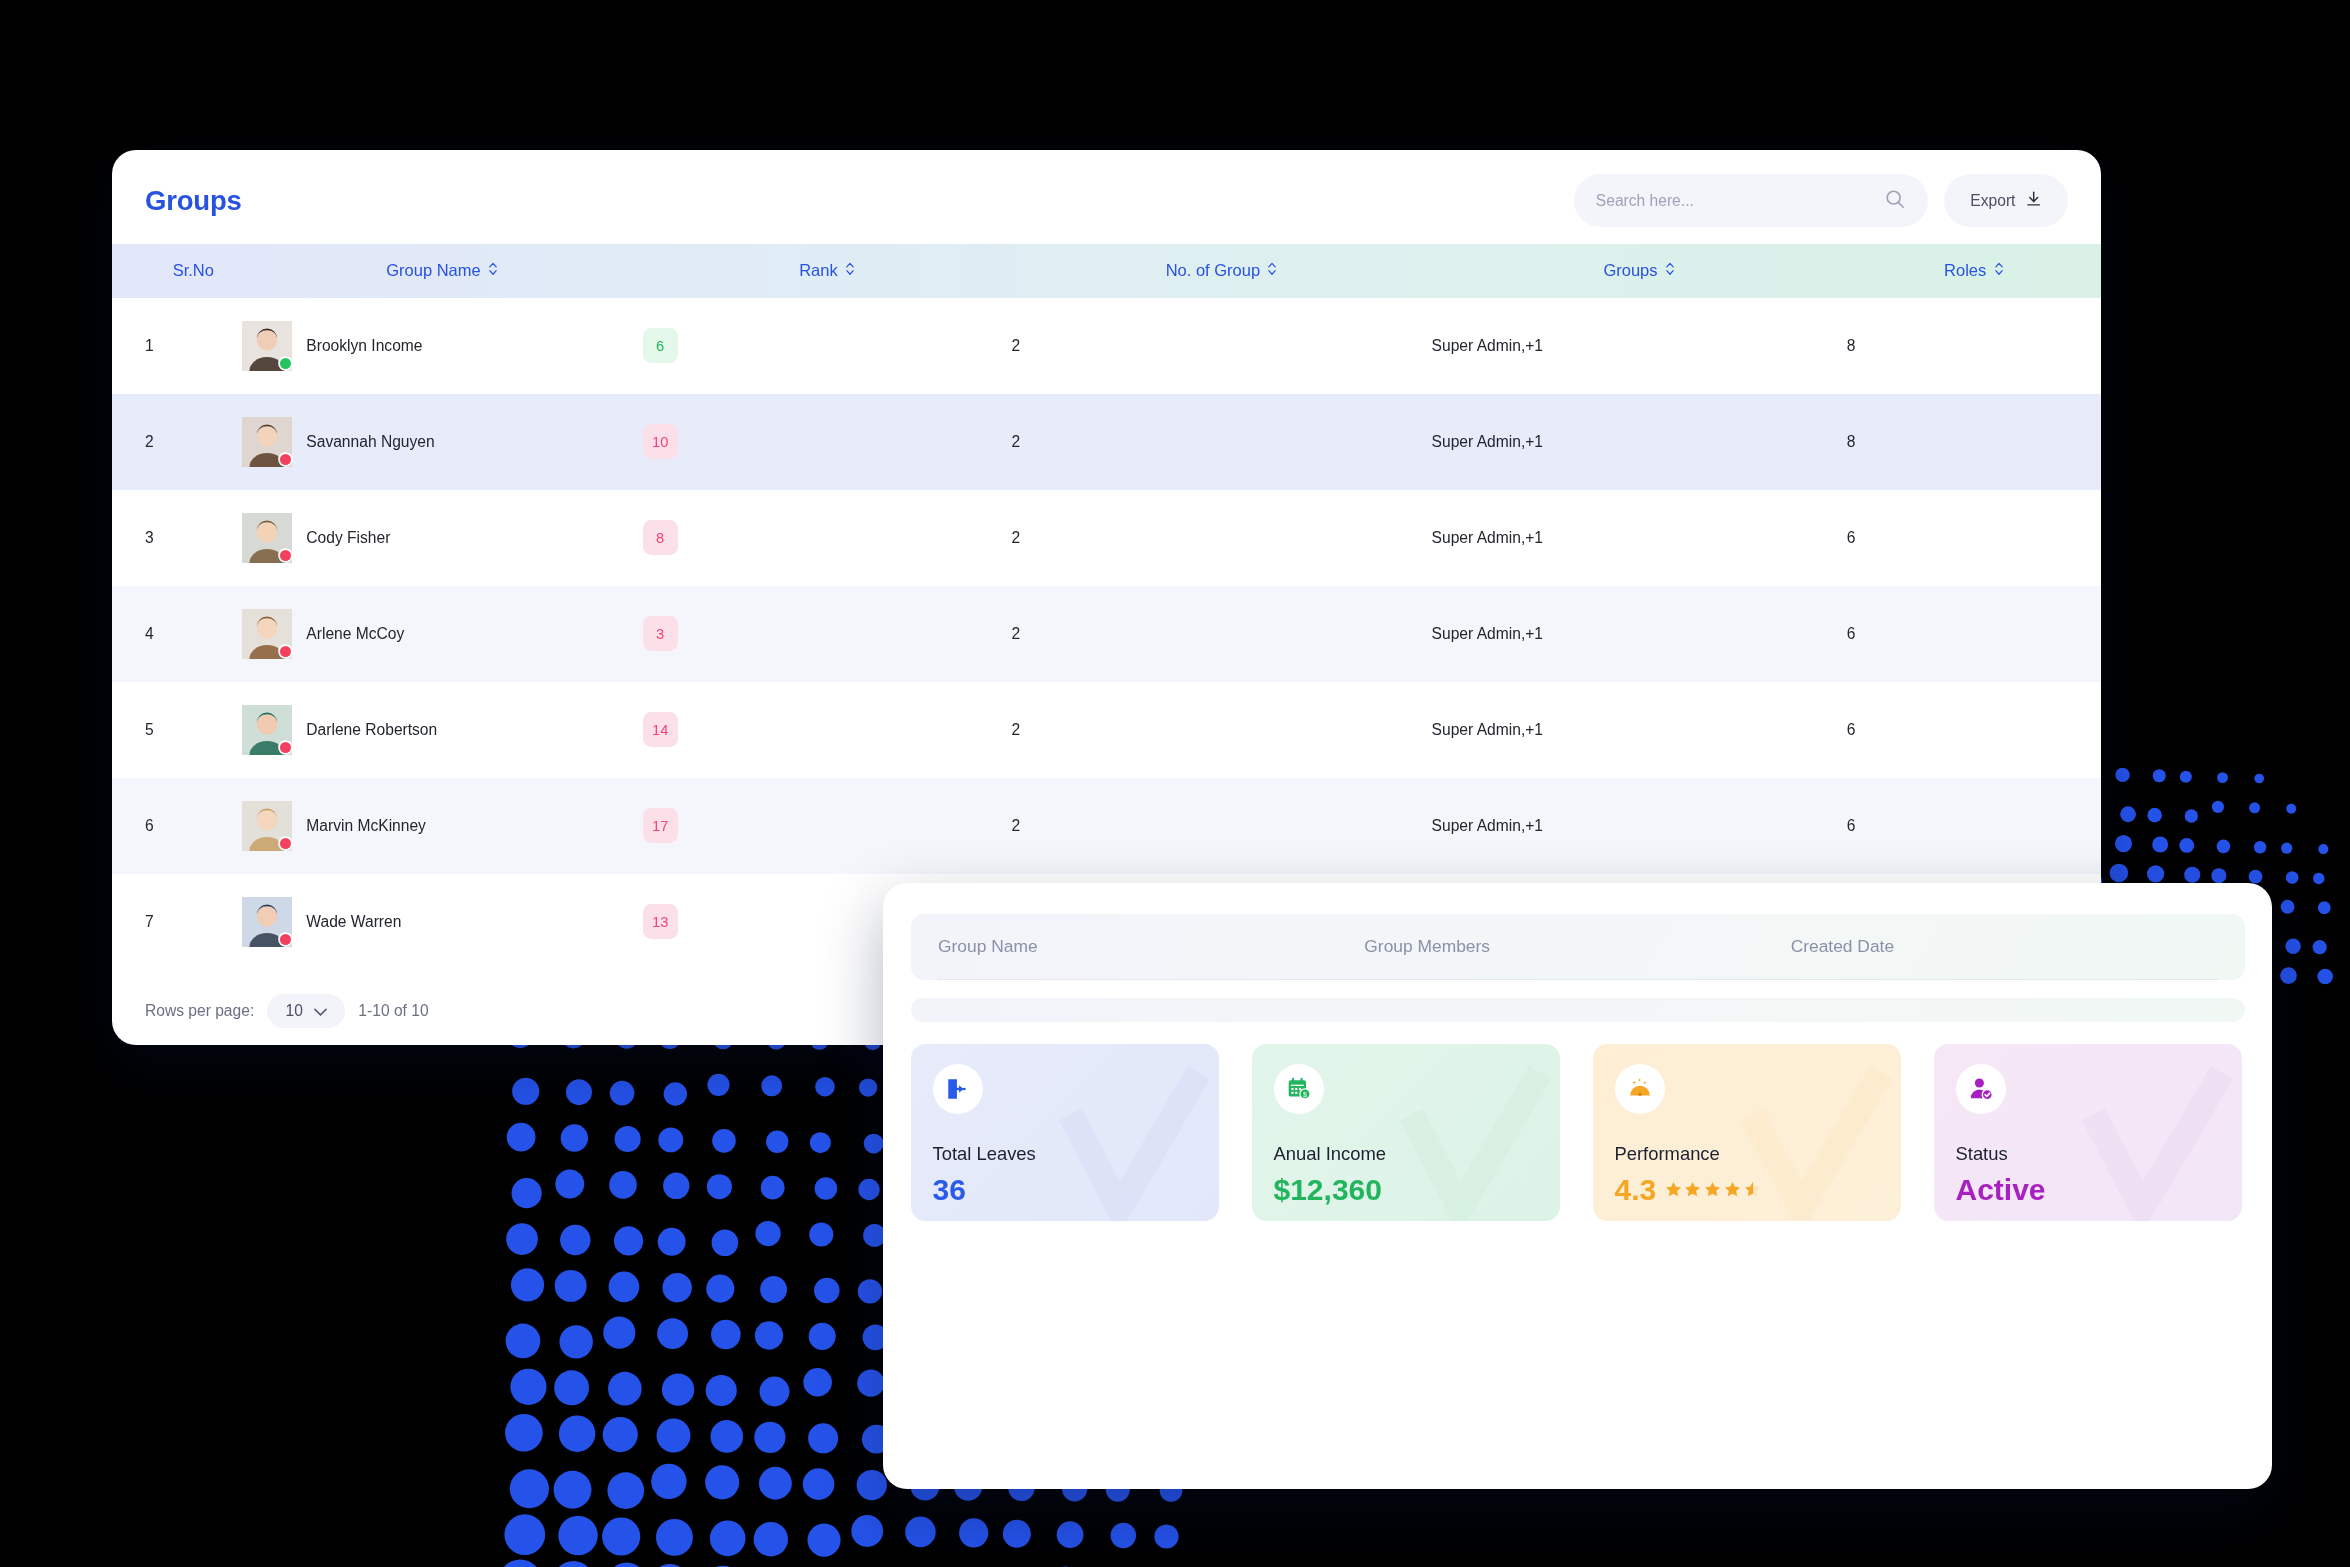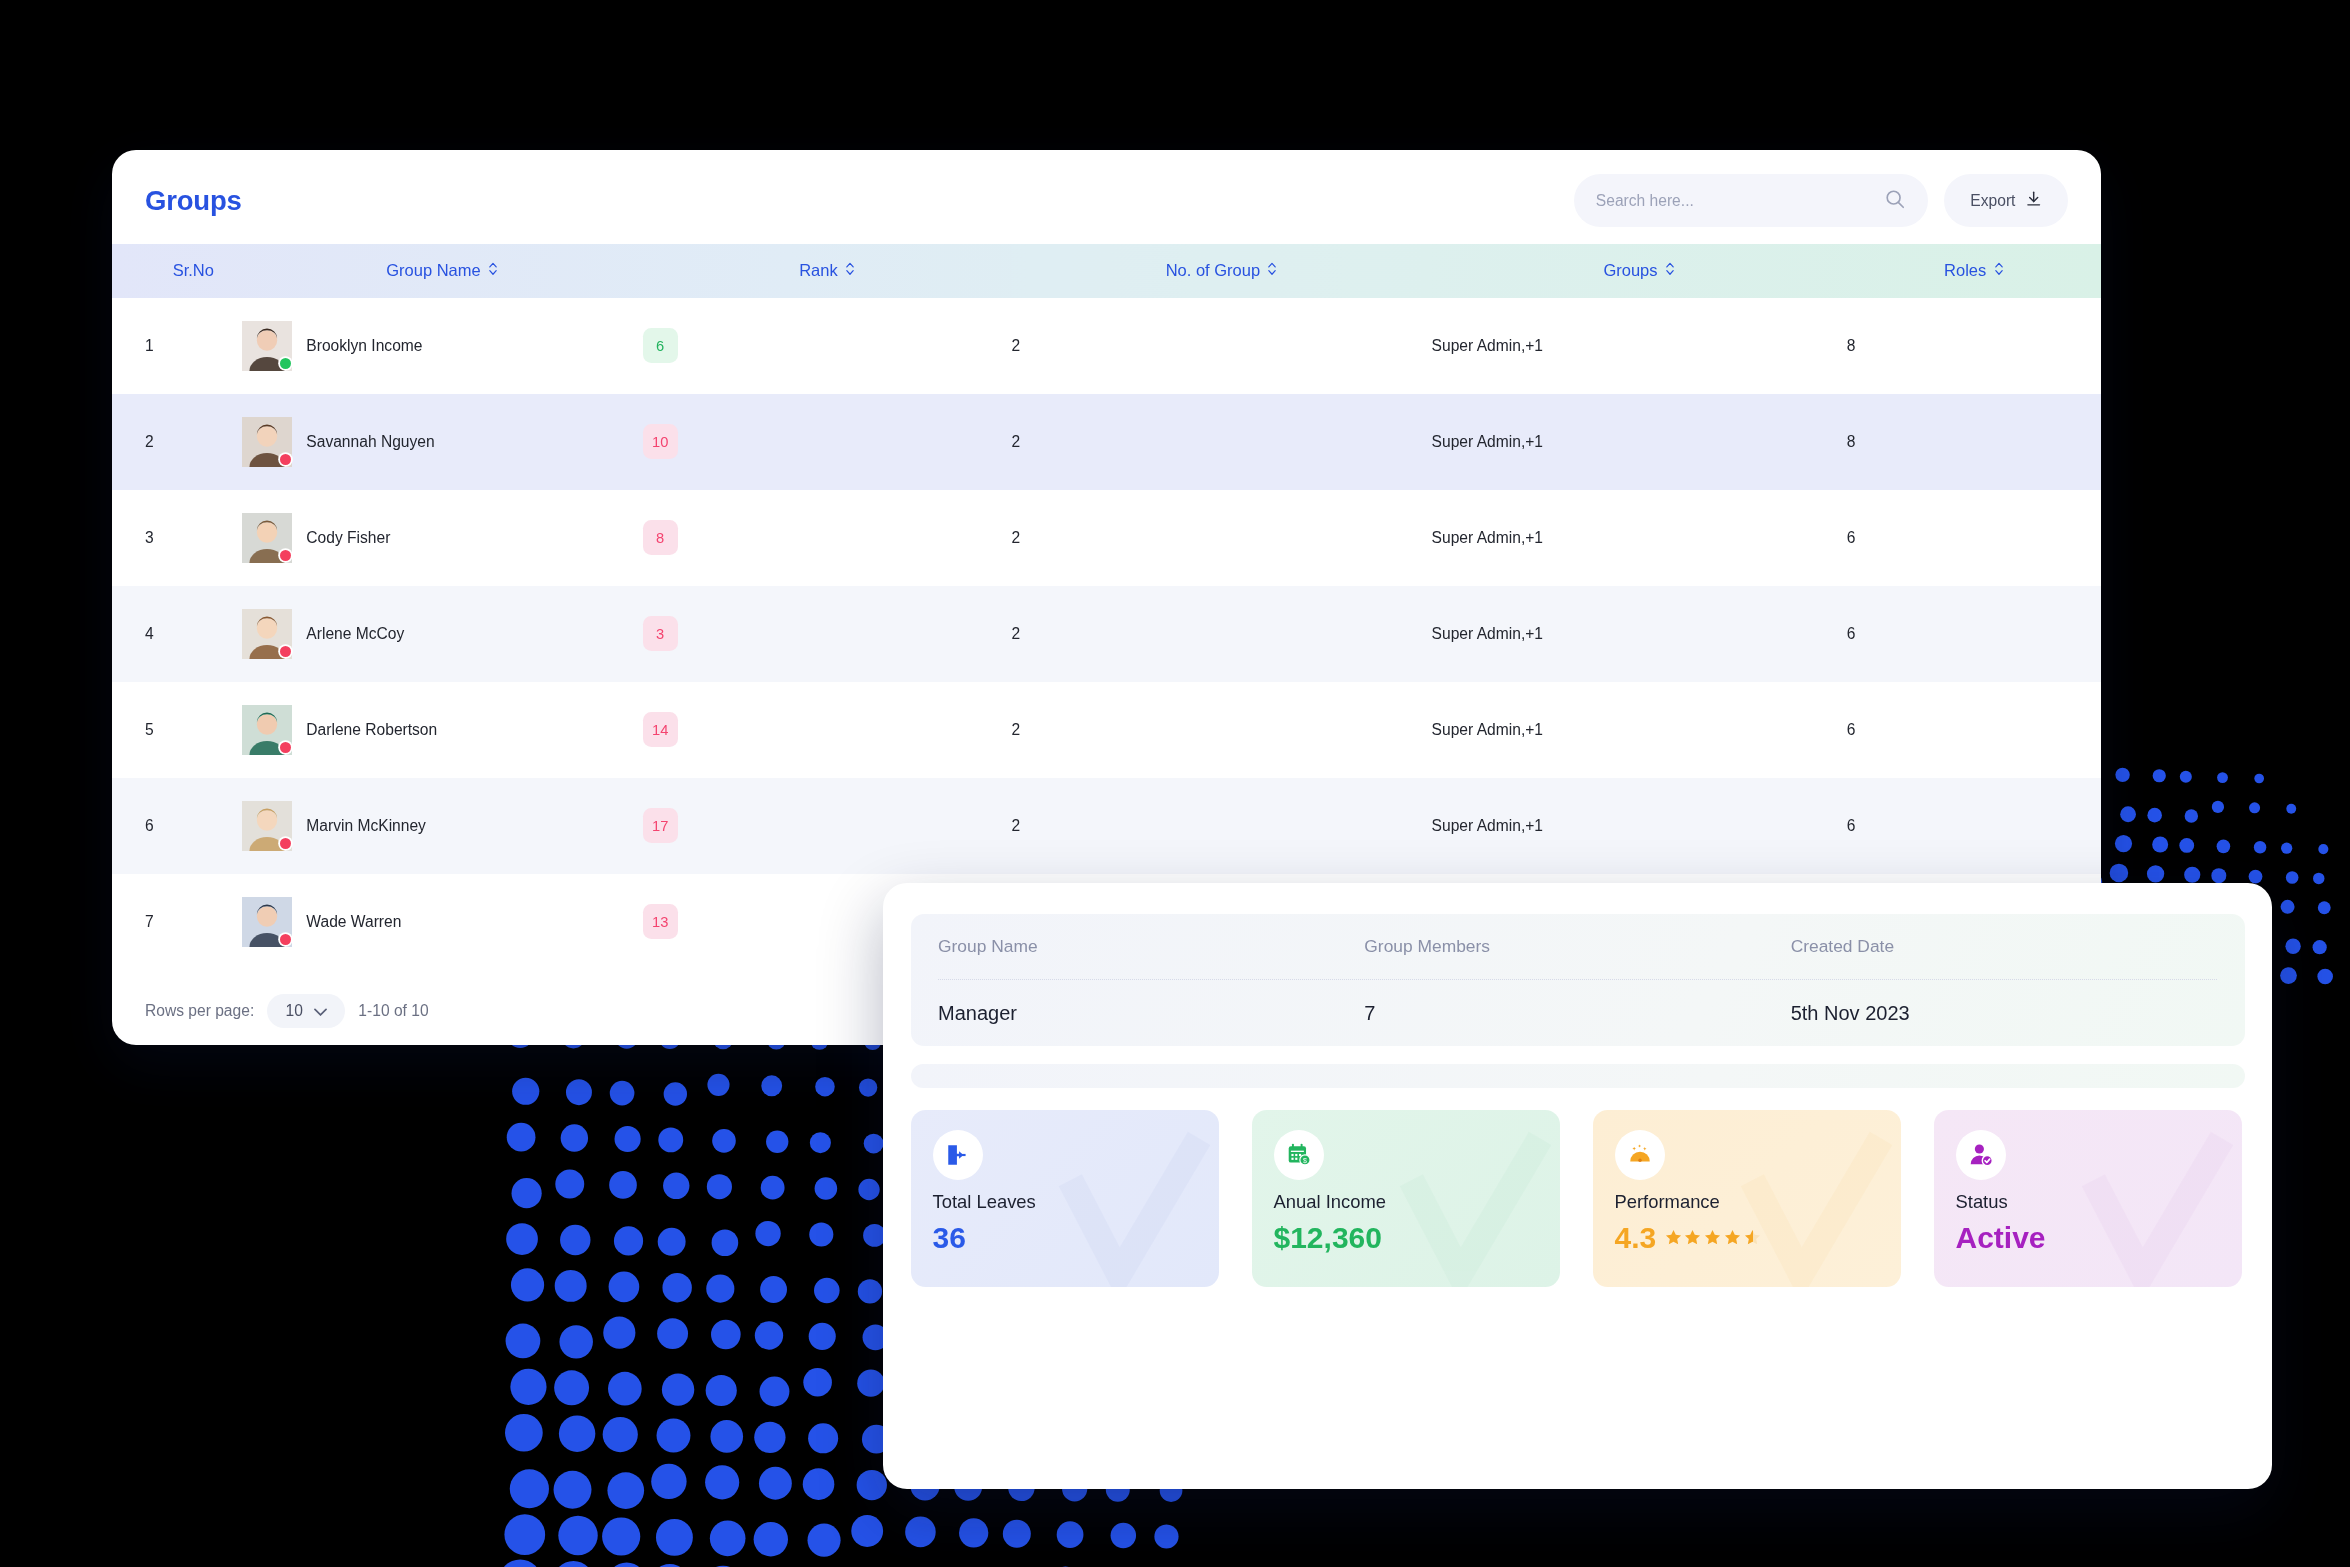--- a/index.html
+++ b/index.html
@@ -264,21 +264,21 @@
     width: 50px; height: 50px;
     border-radius: 50%;
     background: #ffffff;
     display: flex;
     align-items: center;
     justify-content: center;
     position: relative;
     z-index: 2;
   }
   .stat-label {
-    margin-top: 11px;
+    margin-top: 29px;
     font-size: 18.4px;
     color: #1c2030;
     position: relative;
     z-index: 2;
   }
   .stat-value {
     margin-top: 7.3px;
     font-size: 30px;
     font-weight: 700;
     position: relative;
@@ -746,25 +746,20 @@
   </div>
 
   <div id="detail-panel">
 
     <div class="info-table">
       <div class="info-row divider">
         <div class="info-head iw-1">Group Name</div>
         <div class="info-head iw-2">Group Members</div>
         <div class="info-head iw-3">Created Date</div>
       </div>
-      <div class="info-row">
-        <div class="info-val iw-1">Manager</div>
-        <div class="info-val iw-2">7</div>
-        <div class="info-val iw-3">5th Nov 2023</div>
-      </div>
     </div>
 
     <div class="desc-block">
     </div>
 
     <div id="stat-cards">
         <div class="stat-card card-leaves">
           <svg class="stat-check" viewBox="0 0 100 100" fill="none">
             <path d="M18 30 L46 84 L92 6" stroke="#b9c4ee" stroke-width="15" stroke-linecap="butt" stroke-linejoin="miter" opacity="0.45"></path>
           </svg>

